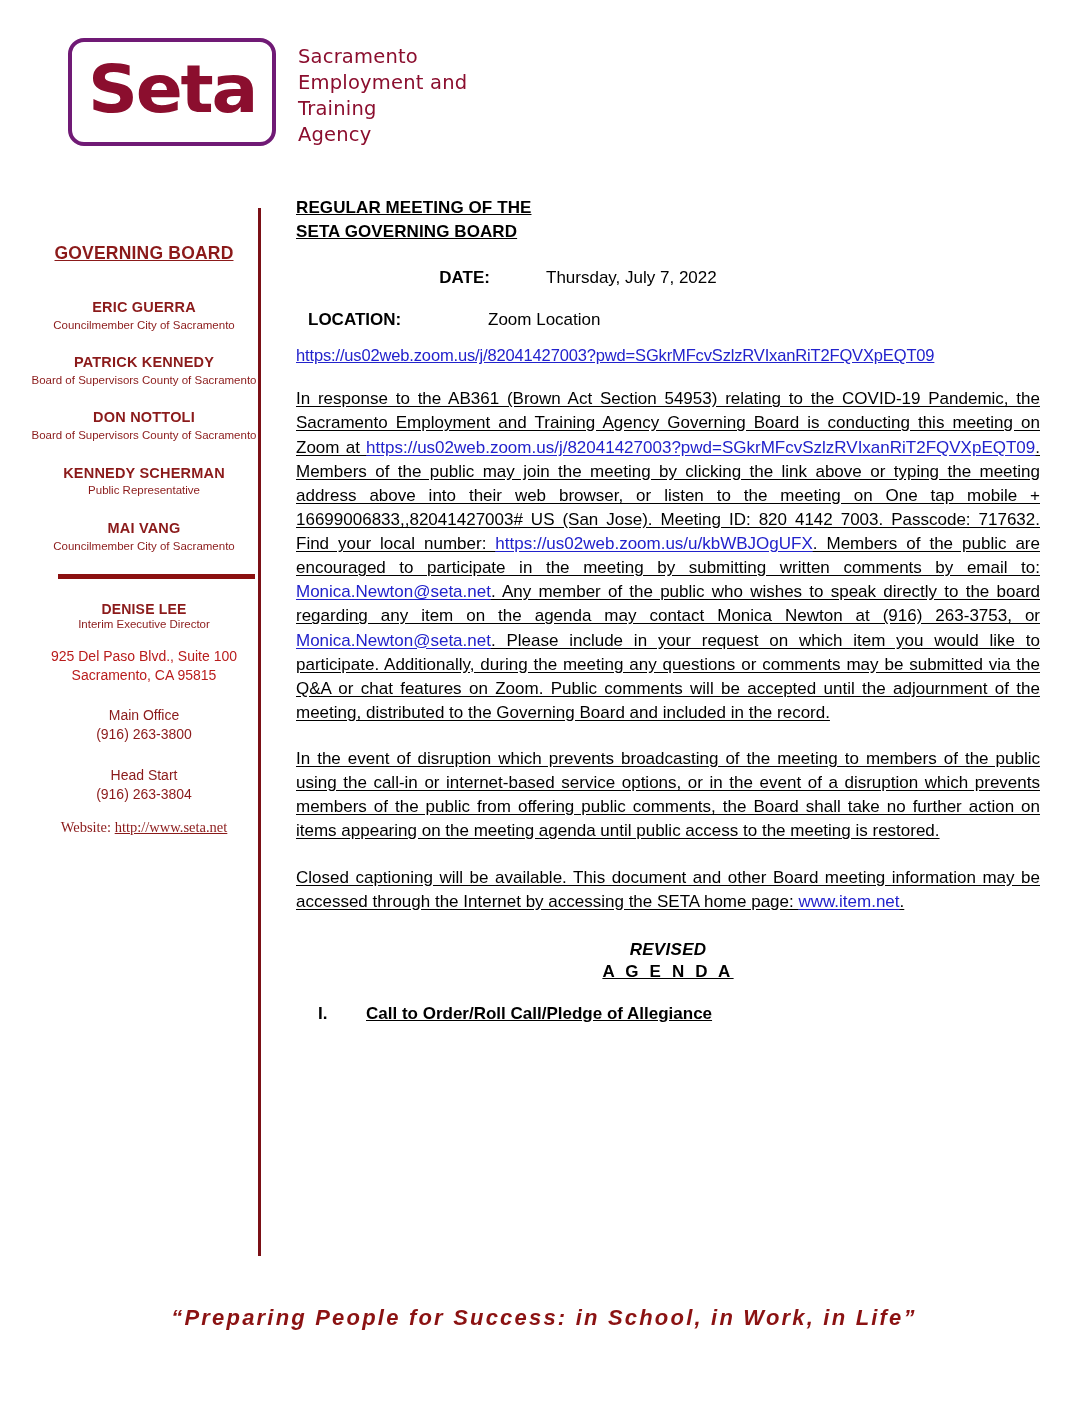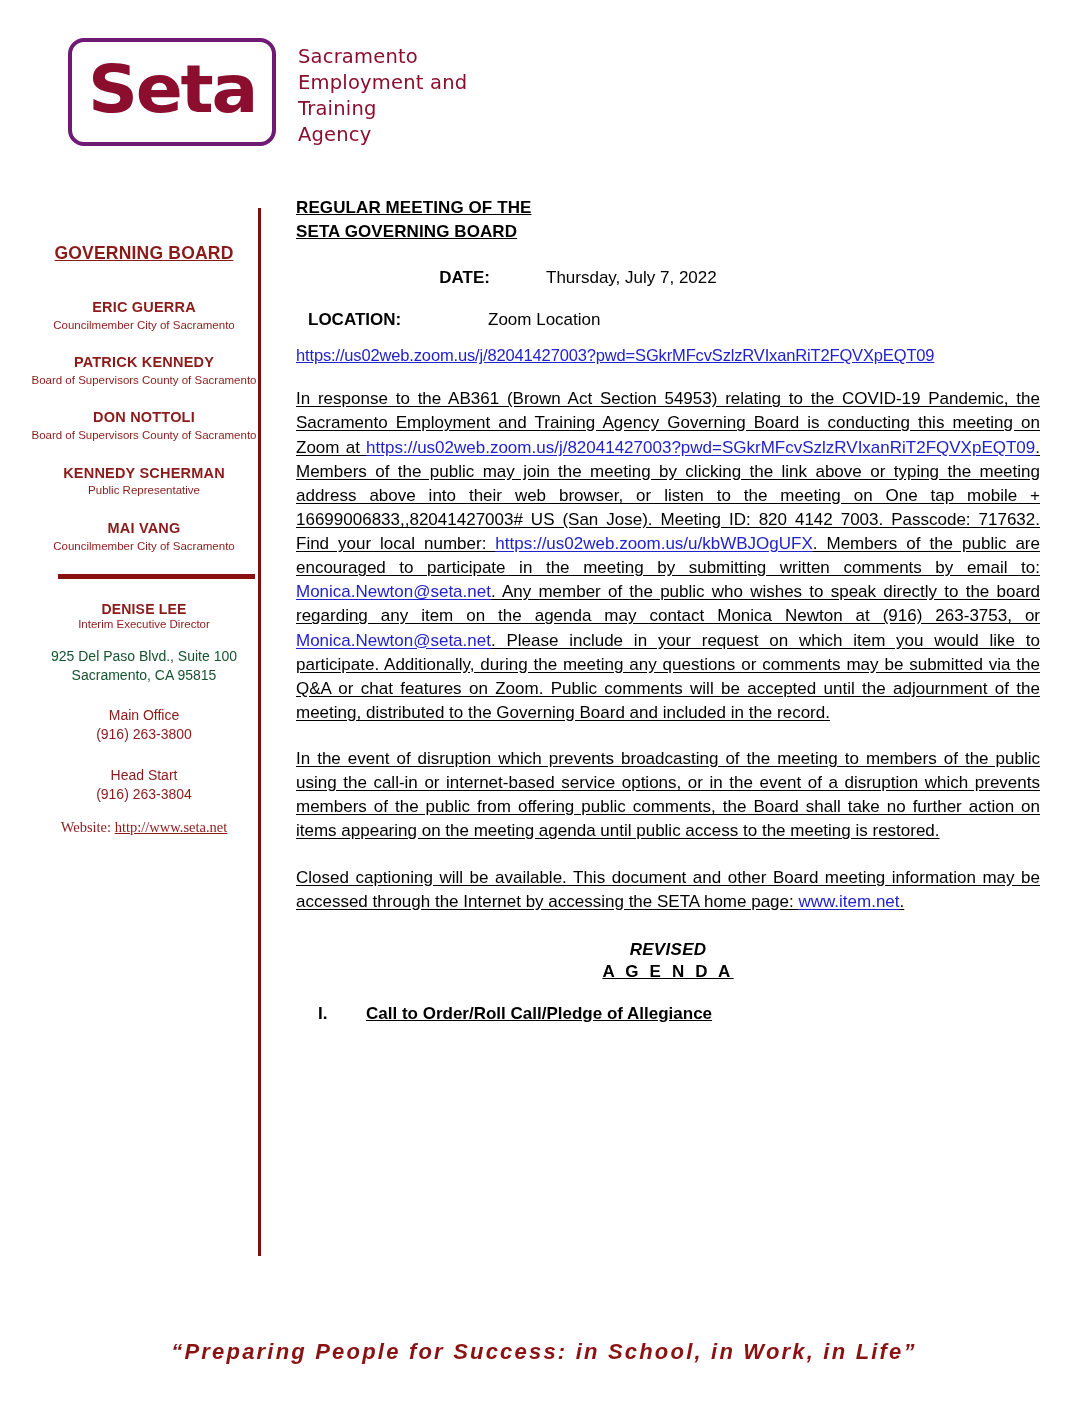--- a/index.html
+++ b/index.html
@@ -108,21 +108,21 @@
     color: #8B1A1A;
     letter-spacing: 0.2px;
   }
   #staff-role {
     font-size: 11.5px;
     color: #8B1A1A;
     margin-top: 1px;
   }
   #address-block {
     font-size: 14px;
-    color: #14532d;
+    color: #b91c1c;
     line-height: 1.34;
     margin-top: 17px;
     white-space: pre-line;
   }
   .phone-block {
     font-size: 14px;
     color: #8B1A1A;
     line-height: 1.34;
     margin-top: 22px;
     white-space: pre-line;
@@ -242,21 +242,21 @@
     padding-left: 22px;
     text-decoration: underline;
     text-align: center;
   }
 
   
   #footer-tagline {
     position: absolute;
     left: 0;
     right: 0;
-    top: 1339px;
+    top: 1305px;
     text-align: center;
     font-size: 22px;
     font-weight: bold;
     font-style: italic;
     color: #8B1212;
     letter-spacing: 2.2px;
   }
 </style>
 </head>
 <body>

